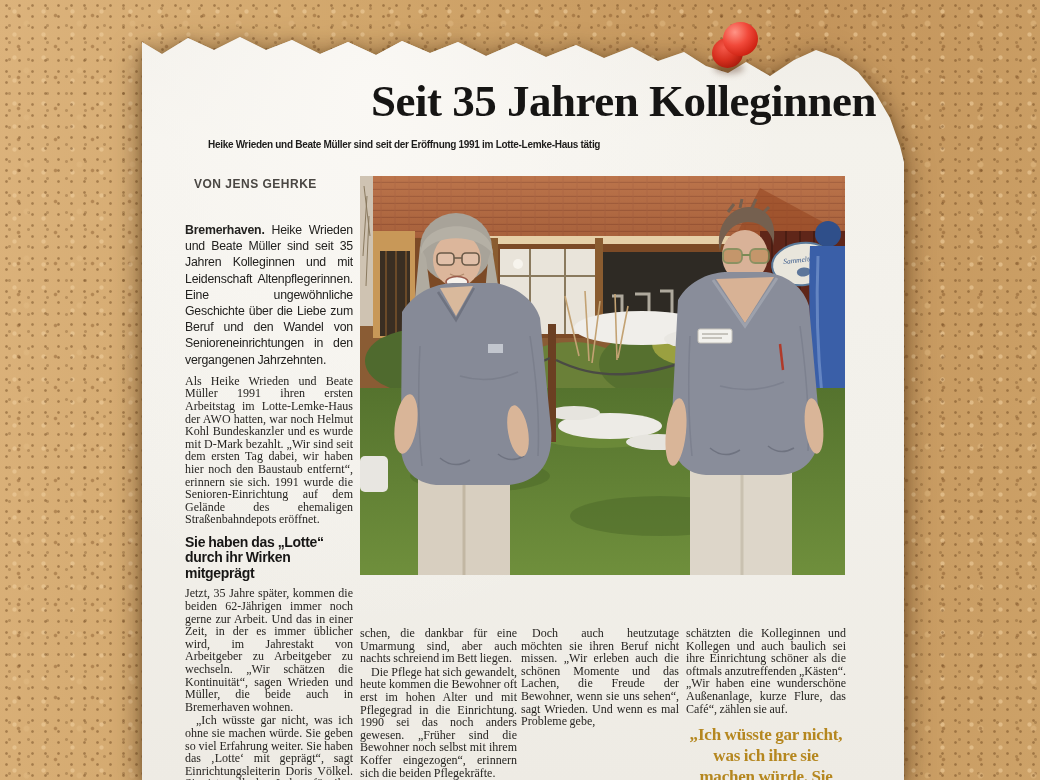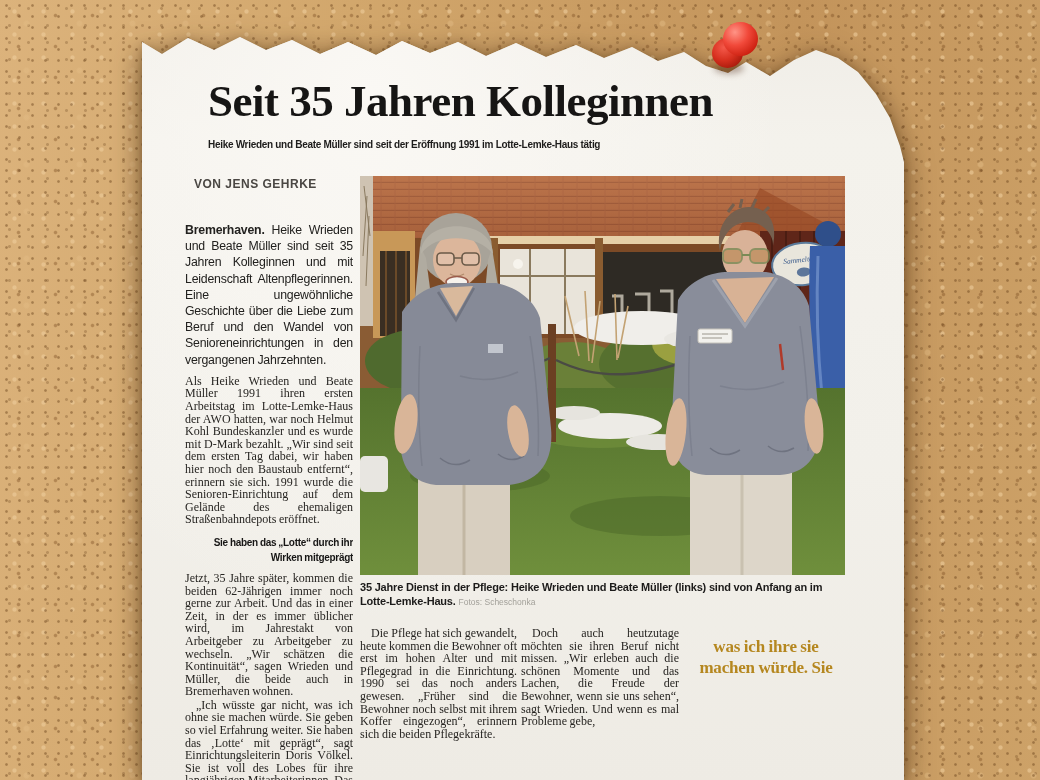--- a/index.html
+++ b/index.html
@@ -27,21 +27,21 @@
     background:
       linear-gradient(115deg, rgba(0,0,0,.035) 0 2px, transparent 2px) 380px 0/3px 100% no-repeat,
       radial-gradient(ellipse at 30% 12%, #faf8f4 0%, rgba(250,248,244,0) 55%),
       linear-gradient(180deg,#efece6 0%,#f4f2ec 18%,#f2f0ea 60%,#eeebe4 100%);
     clip-path:polygon(2px 42px,22px 54px,48px 38px,74px 50px,100px 37px,126px 50px,152px 40px,180px 54px,208px 42px,236px 55px,262px 41px,290px 53px,318px 42px,346px 56px,376px 43px,406px 57px,436px 45px,464px 58px,492px 47px,518px 61px,544px 52px,566px 66px,588px 73px,606px 62px,630px 76px,654px 60px,676px 50px,698px 58px,718px 72px,736px 94px,750px 118px,760px 146px,764px 162px,764px 780px,2px 780px);
   }
   
   .headline{
     position:absolute;left:68px;top:78px;width:668px;margin:0;
     font-family:"Liberation Serif",serif;font-weight:bold;font-size:45px;line-height:1.05;
-    letter-spacing:-0.5px;color:#161514;white-space:nowrap;
+    letter-spacing:-0.5px;color:#161514;white-space:nowrap;text-align:right;
   }
   .subheadline{
     position:absolute;left:68px;top:139px;width:680px;margin:0;
     font-family:"Liberation Sans",sans-serif;font-weight:bold;font-size:10px;
     letter-spacing:-0.3px;color:#1d1c1b;white-space:nowrap;
   }
   .byline{
     position:absolute;left:54px;top:177px;
     font-family:"Liberation Sans",sans-serif;font-size:12px;font-weight:bold;
     letter-spacing:.5px;color:#4a4743;
@@ -57,22 +57,22 @@
   .col1{left:45px;top:190px;width:168px;height:584px;margin-top:32px;}
   .col2{left:220px;top:627px;width:157px;height:153px;}
   .col3{left:381px;top:627px;width:158px;height:153px;}
   .col4{left:546px;top:627px;width:160px;height:160px;overflow:visible;}
   .lead{
     font-family:"Liberation Sans",sans-serif;font-size:12.3px;line-height:16.2px;
     letter-spacing:-0.2px;margin-bottom:7px !important;color:#22211f;
   }
   .lead .loc{font-weight:bold;}
   .crosshead{
-    font-family:"Liberation Sans",sans-serif;font-weight:bold;font-size:10px;line-height:15.5px;
-    letter-spacing:-0.3px;color:#171615;margin:9px 0 6px 0;text-align:right;hyphens:none;
+    font-family:"Liberation Sans",sans-serif;font-weight:bold;font-size:14px;line-height:15.5px;
+    letter-spacing:-0.3px;color:#171615;margin:9px 0 6px 0;text-align:left;hyphens:none;
   }
   
   .photo{position:absolute;left:220px;top:176px;width:485px;height:399px;overflow:hidden;background:#8a5c34;}
   .photo svg{display:block;}
   .caption{
     position:absolute;left:220px;top:581px;width:485px;
     font-family:"Liberation Sans",sans-serif;font-size:11px;line-height:13.5px;
     letter-spacing:-0.2px;color:#1c1b1a;text-align:left;
   }
   .cap-bold{font-weight:bold;}
@@ -255,32 +255,34 @@
             <path d="M350 272 q14 12 30 2 M408 270 q12 10 26 2" stroke="#6f7380" stroke-width="1.5" fill="none"></path>
             <rect x="338" y="153" width="34" height="14" rx="2" fill="#f2f1ed" stroke="#c5c2ba"></rect>
             <path d="M342 158 h26 M342 162 h20" stroke="#9a968c" stroke-width="1"></path>
             <path d="M420 168 l3 26" stroke="#b03a2a" stroke-width="2.5"></path>
             <ellipse cx="316" cy="256" rx="10" ry="34" fill="#d9b598" transform="rotate(6 316 256)"></ellipse>
             <ellipse cx="454" cy="250" rx="9" ry="28" fill="#d9b598" transform="rotate(-6 454 250)"></ellipse>
           </g>
         </svg>
       </div>
 
-      <div class="caption"><span class="cap-bold">35 Jahre Dienst in der Pflege: Heike Wrieden und Beate Müller (links) sind von Anfang an im Lotte-Lemke-Haus.</span> <span class="cap-credit">Fotos: Scheschonka</span></div>
 
       <div class="col col2">
+        <p>schen, die dankbar für eine Umarmung sind, aber auch nachts schreiend im Bett liegen.</p>
         <p class="indent">Die Pflege hat sich gewandelt, heute kommen die Bewohner oft erst im hohen Alter und mit Pflegegrad in die Einrichtung. 1990 sei das noch anders gewesen. „Früher sind die Bewohner noch selbst mit ihrem Koffer eingezogen“, erinnern sich die beiden Pflegekräfte.</p>
       </div>
 
       <div class="col col3">
         <p class="indent">Doch auch heutzutage möchten sie ihren Beruf nicht missen. „Wir erleben auch die schönen Momente und das Lachen, die Freude der Bewohner, wenn sie uns sehen“, sagt Wrieden. Und wenn es mal Probleme gebe,</p>
       </div>
 
       <div class="col col4">
+        <p>schätzten die Kolleginnen und Kollegen und auch baulich sei ihre Einrichtung schöner als die oftmals anzutreffenden „Kästen“. „Wir haben eine wunderschöne Außenanlage, kurze Flure, das Café“, zählen sie auf.</p>
         <div class="pullquote" style="color: rgb(181, 135, 31);">
+          <div>„Ich wüsste gar nicht,</div>
           <div>was ich ihre sie</div>
           <div>machen würde. Sie</div>
         </div>
       </div>
 
     </div>
   </div>
 
   <div class="pushpin">
     <div class="shadow"></div>

